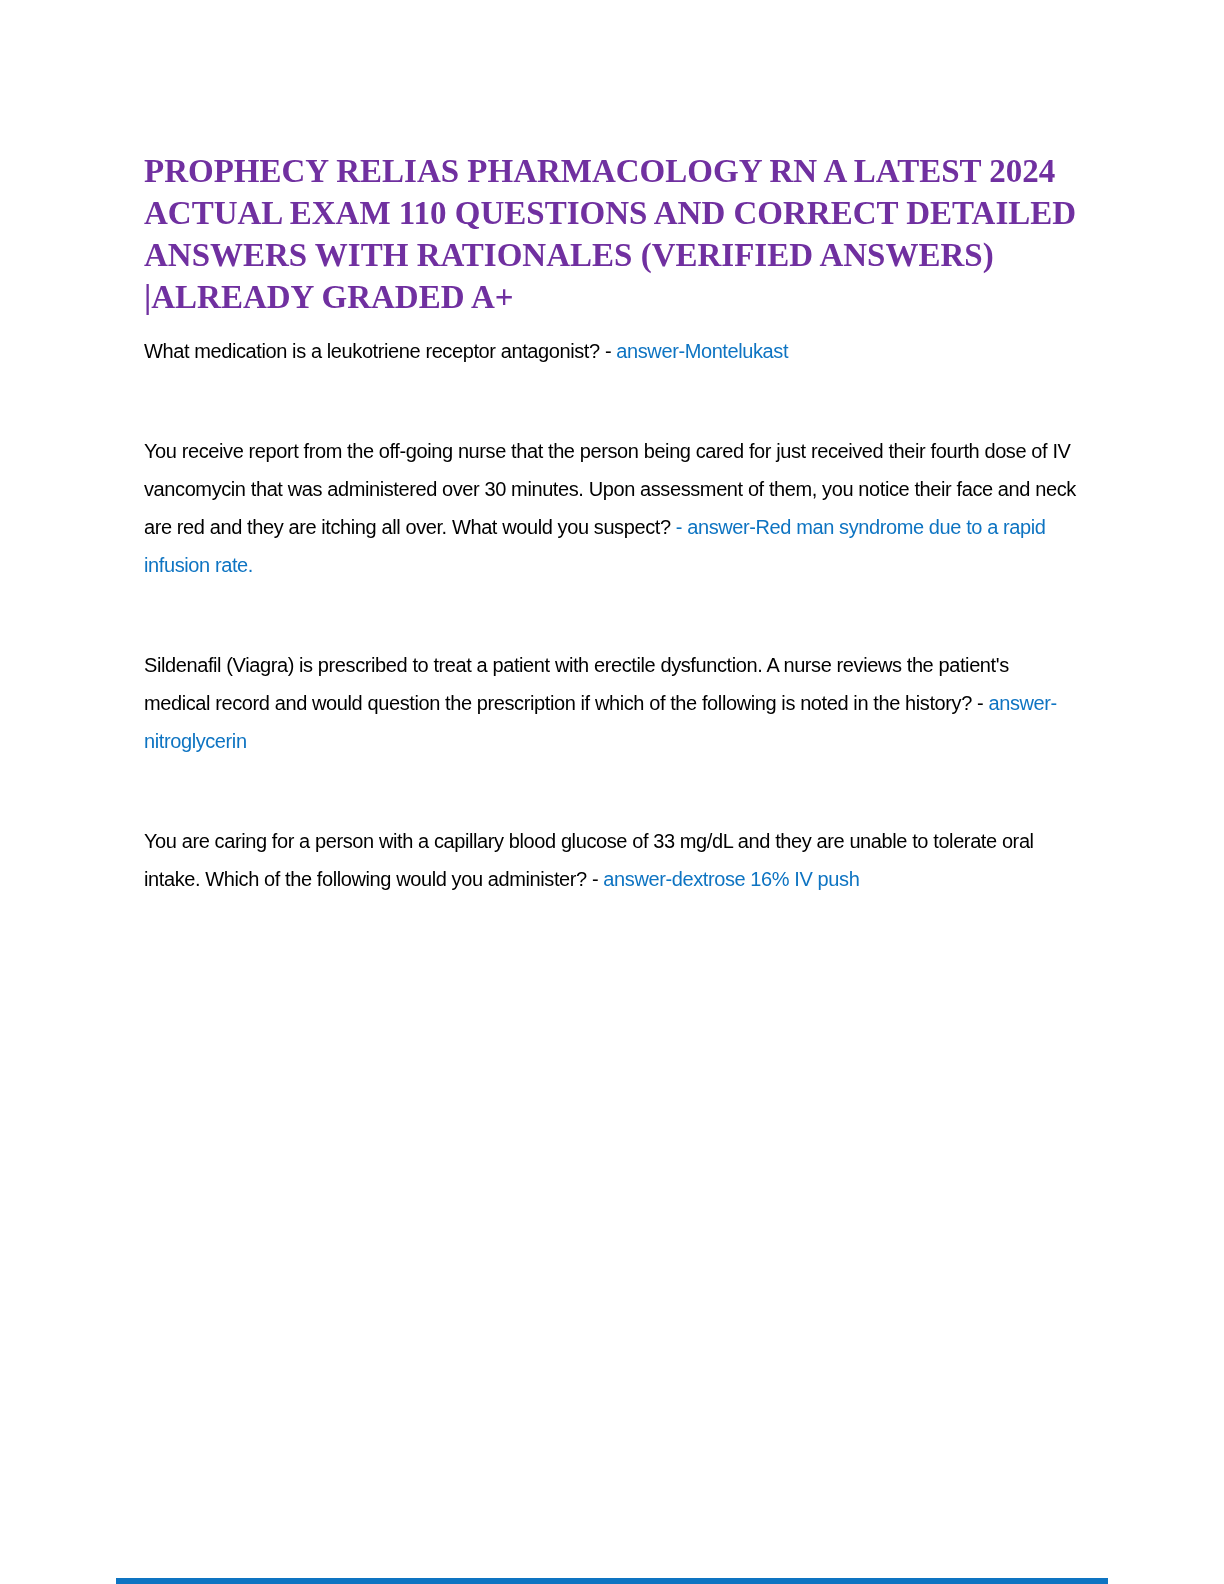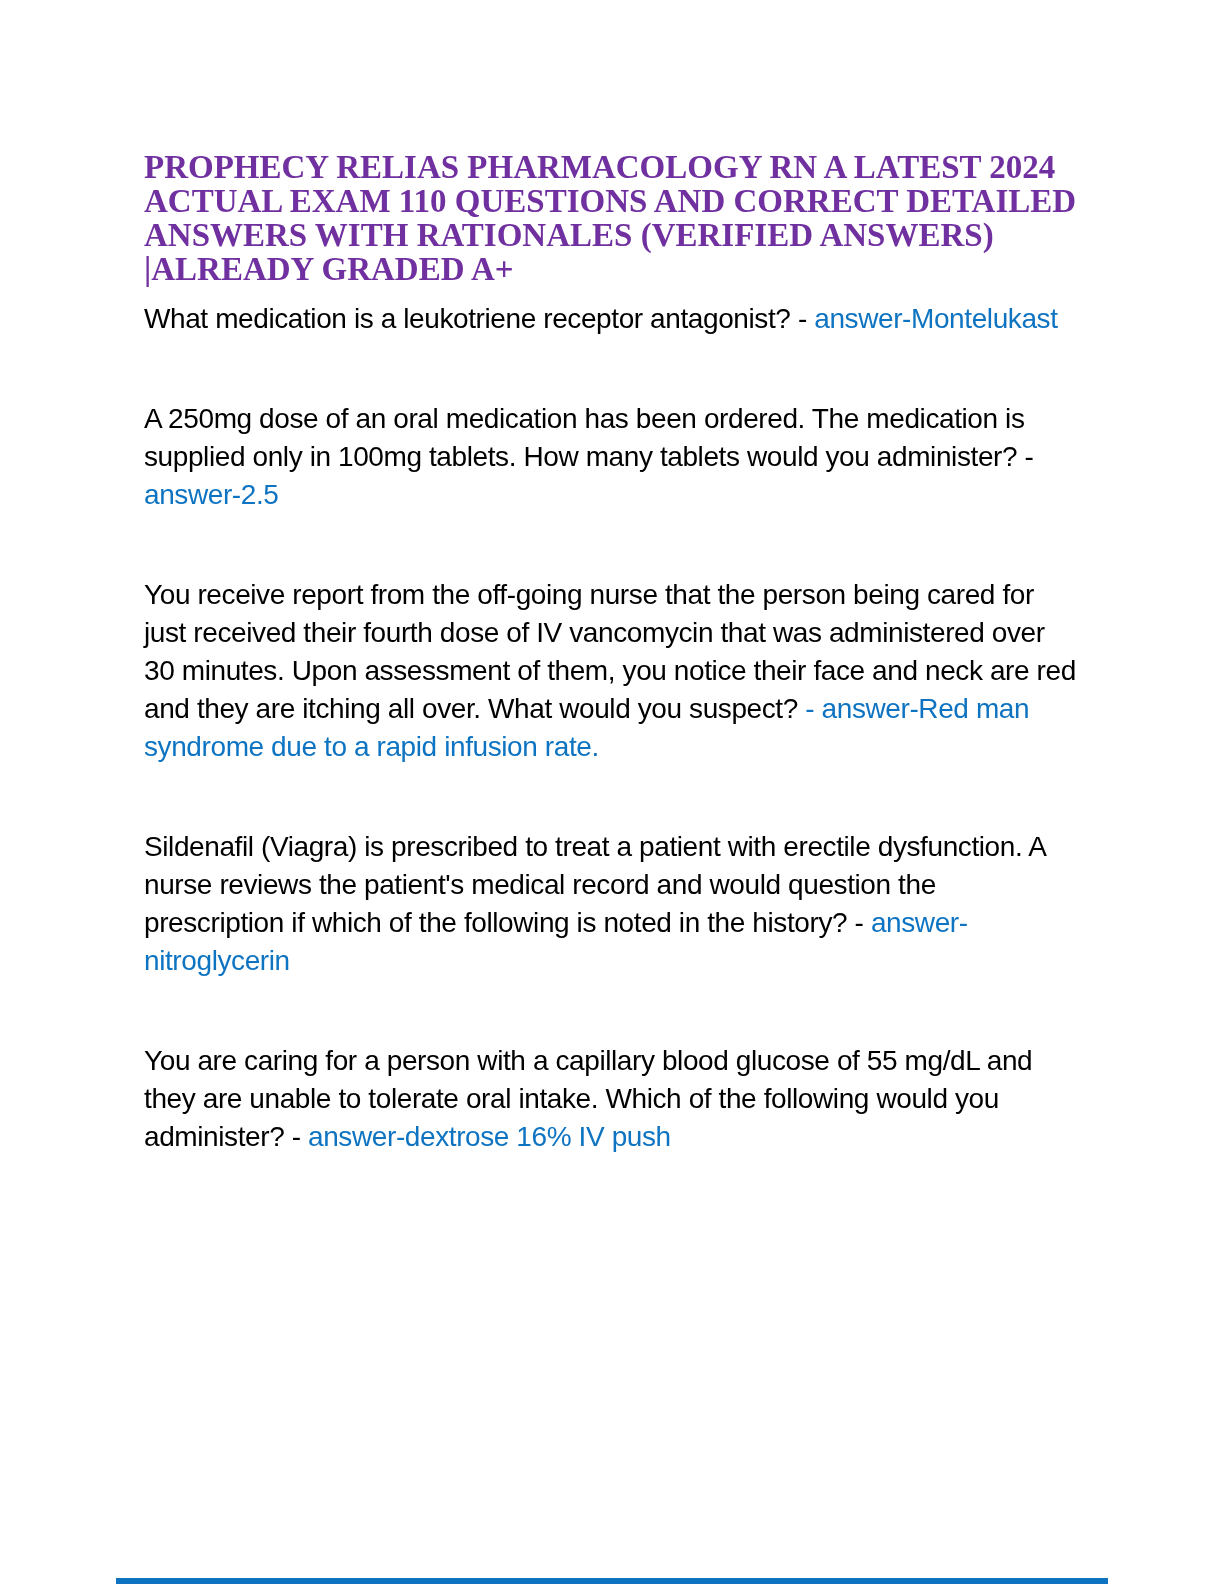--- a/index.html
+++ b/index.html
@@ -18,27 +18,27 @@
     position: absolute;
     inset: 0;
     box-sizing: border-box;
     padding: 150px 144px 0 144px;
     background: #ffffff;
   }
   .doc-title {
     font-family: "Liberation Serif", serif;
     font-weight: bold;
     font-size: 33px;
-    line-height: 34px;
+    line-height: 42px;
     letter-spacing: 0;
     color: var(--title-color, #7030a0);
     margin: 0 0 14px 0;
   }
   .qa {
-    font-size: 28px;
+    font-size: 20px;
     line-height: 38px;
     letter-spacing: -0.4px;
     color: var(--body-color, #000000);
     margin: 0 0 62px 0;
   }
   .qa .a {
     color: var(--answer-color, #0e74c2);
   }
   .bottom-line {
     position: absolute;
@@ -52,24 +52,23 @@
 </head>
 <body>
 
 <div class="page">
   <h1 class="doc-title">PROPHECY RELIAS PHARMACOLOGY RN A LATEST 2024 ACTUAL EXAM 110 QUESTIONS AND CORRECT DETAILED ANSWERS WITH RATIONALES (VERIFIED ANSWERS) |ALREADY GRADED A+</h1>
 
   <section class="qa-list">
     <p class="qa"><span class="q">What medication is a leukotriene receptor antagonist? - </span><span class="a">answer-Montelukast</span></p>
 
 
-    <p class="qa"><span class="q">A 250mg dose of an oral medication has been ordered. The medication is supplied only in 100mg tablets. How many tablets would you administer? - </span><span class="a">answer-2.5</span></p>
 
 
     <p class="qa"><span class="q">You receive report from the off-going nurse that the person being cared for just received their fourth dose of IV vancomycin that was administered over 30 minutes. Upon assessment of them, you notice their face and neck are red and they are itching all over. What would you suspect? </span><span class="a">- answer-Red man syndrome due to a rapid infusion rate.</span></p>
 
     <p class="qa"><span class="q">Sildenafil (Viagra) is prescribed to treat a patient with erectile dysfunction. A nurse reviews the patient's medical record and would question the prescription if which of the following is noted in the history? - </span><span class="a">answer-nitroglycerin</span></p>
 
-    <p class="qa"><span class="q">You are caring for a person with a capillary blood glucose of 55 mg/dL and they are unable to tolerate oral intake. Which of the following would you administer? - </span><span class="a">answer-dextrose 16% IV push</span></p>
+    <p class="qa"><span class="q">You are caring for a person with a capillary blood glucose of 33 mg/dL and they are unable to tolerate oral intake. Which of the following would you administer? - </span><span class="a">answer-dextrose 16% IV push</span></p>
   </section>
 
   <div class="bottom-line"></div>
 </div>
 
 </body></html>

